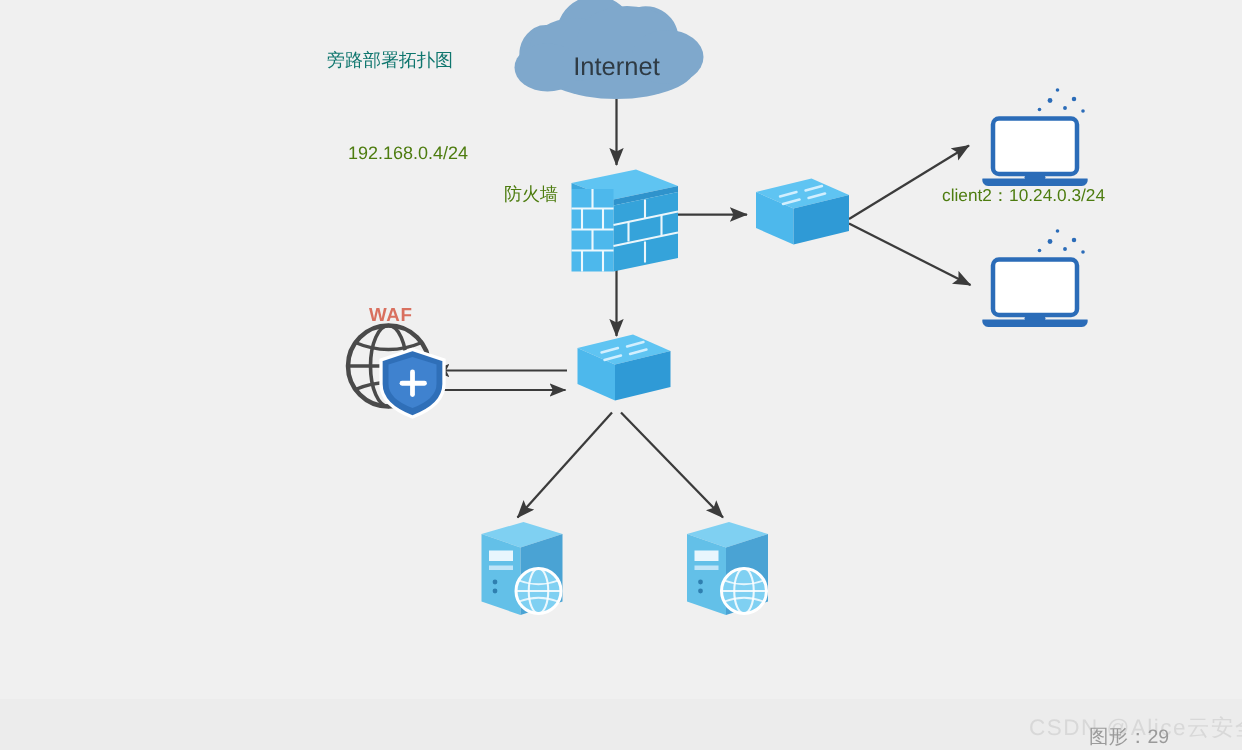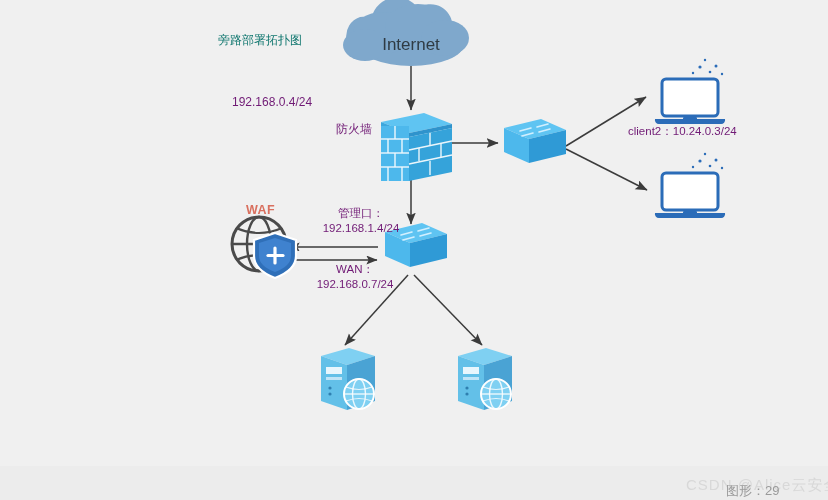--- a/index.html
+++ b/index.html
@@ -3,21 +3,21 @@
 <meta charset="utf-8">
 <style>
   html,body{margin:0;padding:0;}
   body{
     width:828px;height:500px;
     background:#f0f0f0;
     font-family:"Liberation Sans","DejaVu Sans",sans-serif;
     overflow:hidden;position:relative;
   }
   #stage{position:absolute;left:0;top:0;width:828px;height:500px;}
-  .lbl{position:absolute;color:#701a75;font-size:11.5px;line-height:15px;white-space:nowrap;}
+  .lbl{position:absolute;color:#4d7c0f;font-size:11.5px;line-height:15px;white-space:nowrap;}
   .lbl.center{text-align:center;}
   #title{left:218px;top:33px;font-size:12px;color:#0f766e;}
   #ip-fw{left:232px;top:95px;font-size:12px;}
   #fw-label{left:336px;top:122px;font-size:12px;}
   #waf-label{left:246px;top:203px;color:#d9705f;font-size:12.5px;font-weight:bold;letter-spacing:.4px;}
   #mgmt-label{left:306px;top:206px;text-align:center;width:110px;}
   #wan-label{left:300px;top:262px;text-align:center;width:110px;}
   #client2-label{left:628px;top:124px;font-size:11.5px;text-align:center;}
   #client1-label{left:628px;top:219px;font-size:11.5px;}
   #server1-label{left:280px;top:419px;font-size:11.5px;}
@@ -218,29 +218,21 @@
   </svg>
 
   <div class="lbl" id="title">旁路部署拓扑图</div>
 
   <div class="lbl" id="ip-fw">192.168.0.4/24</div>
 
   <div class="lbl" id="fw-label">防火墙</div>
 
   <div class="lbl" id="waf-label">WAF</div>
 
-  <div class="lbl center" id="mgmt-label">
-    <div>管理口：</div>
-    <div>192.168.1.4/24</div>
-  </div>
-
-  <div class="lbl center" id="wan-label">
-    <div>WAN：</div>
-    <div>192.168.0.7/24</div>
-  </div>
+
 
   <div class="lbl" id="client2-label">client2：10.24.0.3/24</div>
 
   <div id="footer-bar"></div>
   <div id="watermark">CSDN @Alice云安全</div>
   <div id="caption">图形：29</div>
 
 </div>
 
 </body></html>

